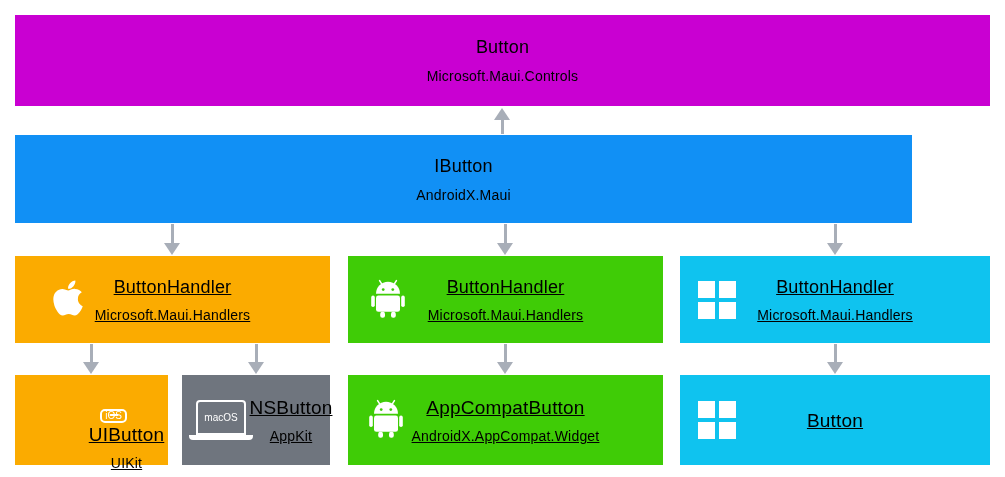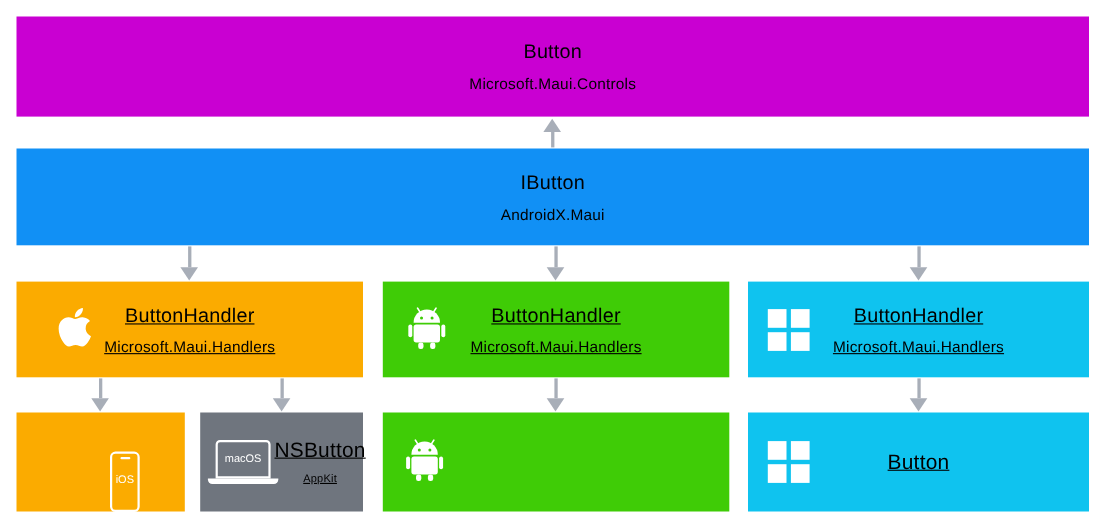--- a/index.html
+++ b/index.html
@@ -18,32 +18,32 @@
     flex-direction: column;
     align-items: center;
     justify-content: center;
     gap: 13px;
     color: #000000;
     text-align: center;
   }
   .box .title { font-size: 18px; line-height: 1; letter-spacing: 0.2px; }
   .box .subtitle { font-size: 14px; line-height: 1; letter-spacing: 0.2px; }
   .row4 .title { font-size: 19px; }
-  .row4 .subtitle { font-size: 10px; }
+  .row4 .subtitle { font-size: 14px; }
 
   .bg-magenta { background: #C900D2; }
   .bg-blue    { background: #1190F5; }
   .bg-orange  { background: #FBAB00; }
   .bg-green   { background: #3FCC06; }
   .bg-cyan    { background: #0FC3EF; }
   .bg-gray    { background: #6F757E; }
 
   
   #box-button  { left: 15px; top: 15px;  width: 975px; height: 91px; }
-  #box-ibutton { left: 15px; top: 135px; width: 975px; height: 88px; }
+  #box-ibutton { left: 15px; top: 135px; width: 897px; height: 88px; }
   #h-apple     { left: 15px;  top: 256px; width: 315px; height: 87px; }
   #h-android   { left: 348px; top: 256px; width: 315px; height: 87px; }
   #h-windows   { left: 680px; top: 256px; width: 310px; height: 87px; }
   #n-ios       { left: 15px;  top: 375px; width: 153px; height: 90px; gap: 40px; }
   #n-macos     { left: 182px; top: 375px; width: 148px; height: 90px; }
   #n-android   { left: 348px; top: 375px; width: 315px; height: 90px; }
   #n-windows   { left: 680px; top: 375px; width: 310px; height: 90px; }
 
   #n-ios .textcol, #n-macos .textcol { padding-left: 36px; margin-left: 34px; }
   .textcol { display: flex; flex-direction: column; align-items: center; gap: 12px; text-decoration: underline; }
@@ -205,20 +205,24 @@
   <div class="arrow" id="arrow-e4">
       <div class="stem"></div>
       <div class="head-down"></div>
     </div>
 
   <div class="box bg-orange row4" id="n-ios">
     <span class="box-icon iphone">
       <span class="speaker"></span>
       <span class="badge">iOS</span>
     </span>
+    <div class="textcol">
+      <div class="title">UIButton</div>
+      <div class="subtitle">UIKit</div>
+    </div>
   </div>
 
   <div class="box bg-gray row4" id="n-macos">
     <span class="box-icon macbook">
       <span class="screen">
           <span class="badge">macOS</span>
         </span>
       <span class="base"></span>
     </span>
     <div class="textcol">
@@ -235,20 +239,24 @@
         <line x1="39" y1="12" x2="44" y2="4" stroke="#ffffff" stroke-width="2.6" stroke-linecap="round"></line>
         <circle cx="22" cy="19" r="2.3" fill="#3FCC06"></circle>
         <circle cx="38" cy="19" r="2.3" fill="#3FCC06"></circle>
         <rect x="10" y="29" width="40" height="27" rx="4" fill="#ffffff"></rect>
         <rect x="2" y="29" width="6" height="19" rx="3" fill="#ffffff"></rect>
         <rect x="52" y="29" width="6" height="19" rx="3" fill="#ffffff"></rect>
         <rect x="17" y="56" width="8" height="10" rx="3.5" fill="#ffffff"></rect>
         <rect x="35" y="56" width="8" height="10" rx="3.5" fill="#ffffff"></rect>
       </svg>
     </span>
+    <div class="textcol">
+      <div class="title">AppCompatButton</div>
+      <div class="subtitle">AndroidX.AppCompat.Widget</div>
+    </div>
   </div>
 
   <div class="box bg-cyan row4" id="n-windows">
     <span class="box-icon win-grid">
       <span></span>
         <span></span>
         <span></span>
         <span></span>
     </span>
     <div class="textcol">

